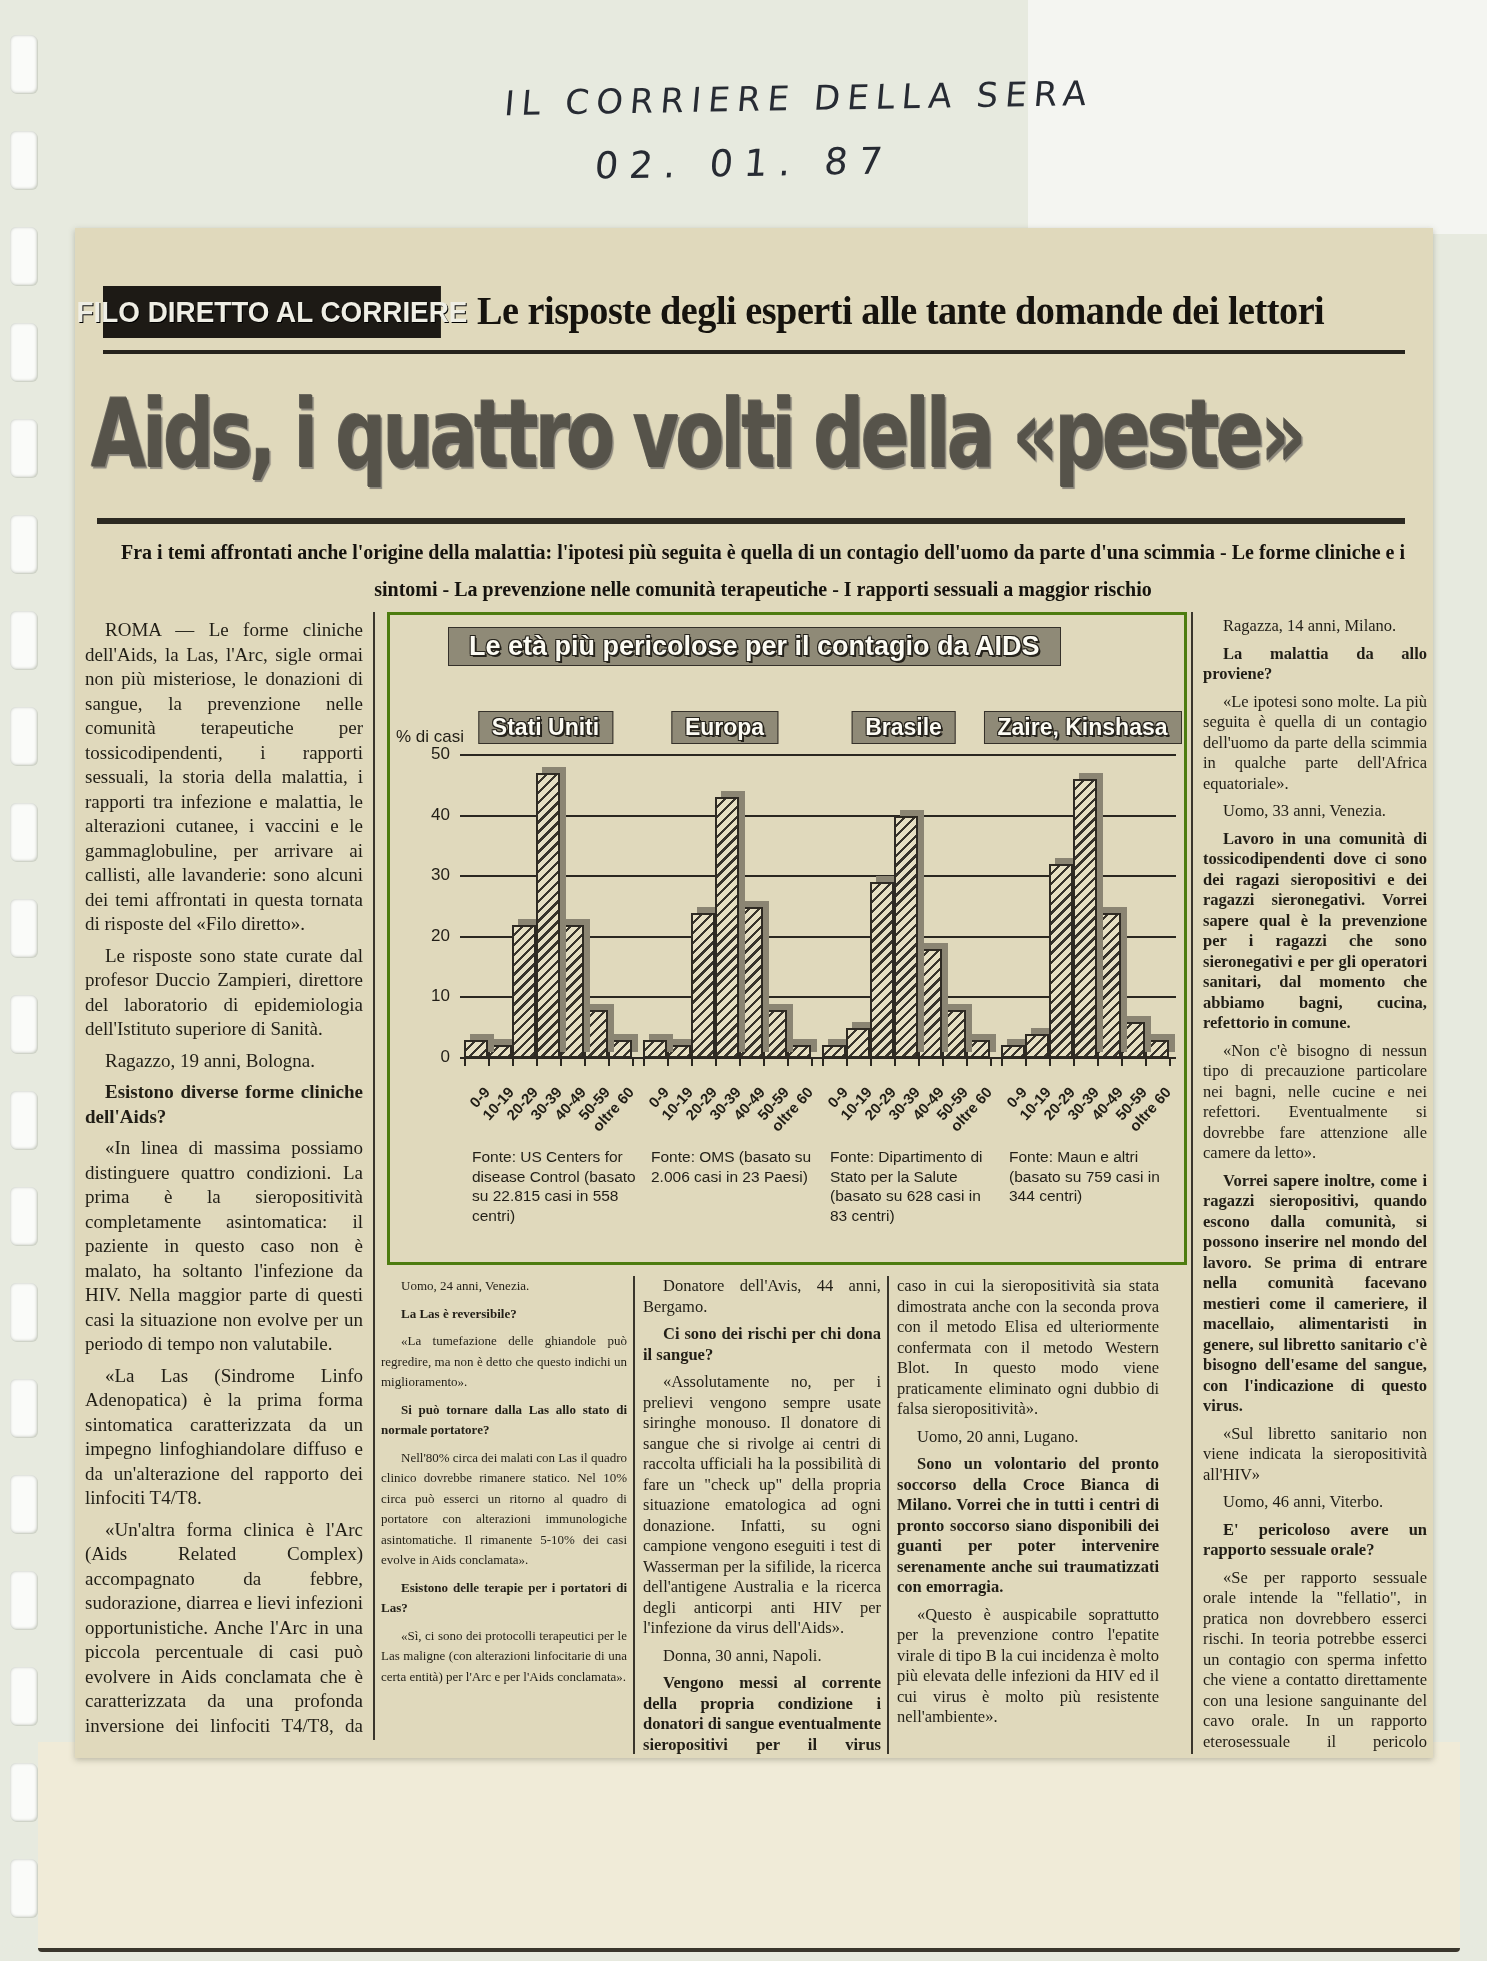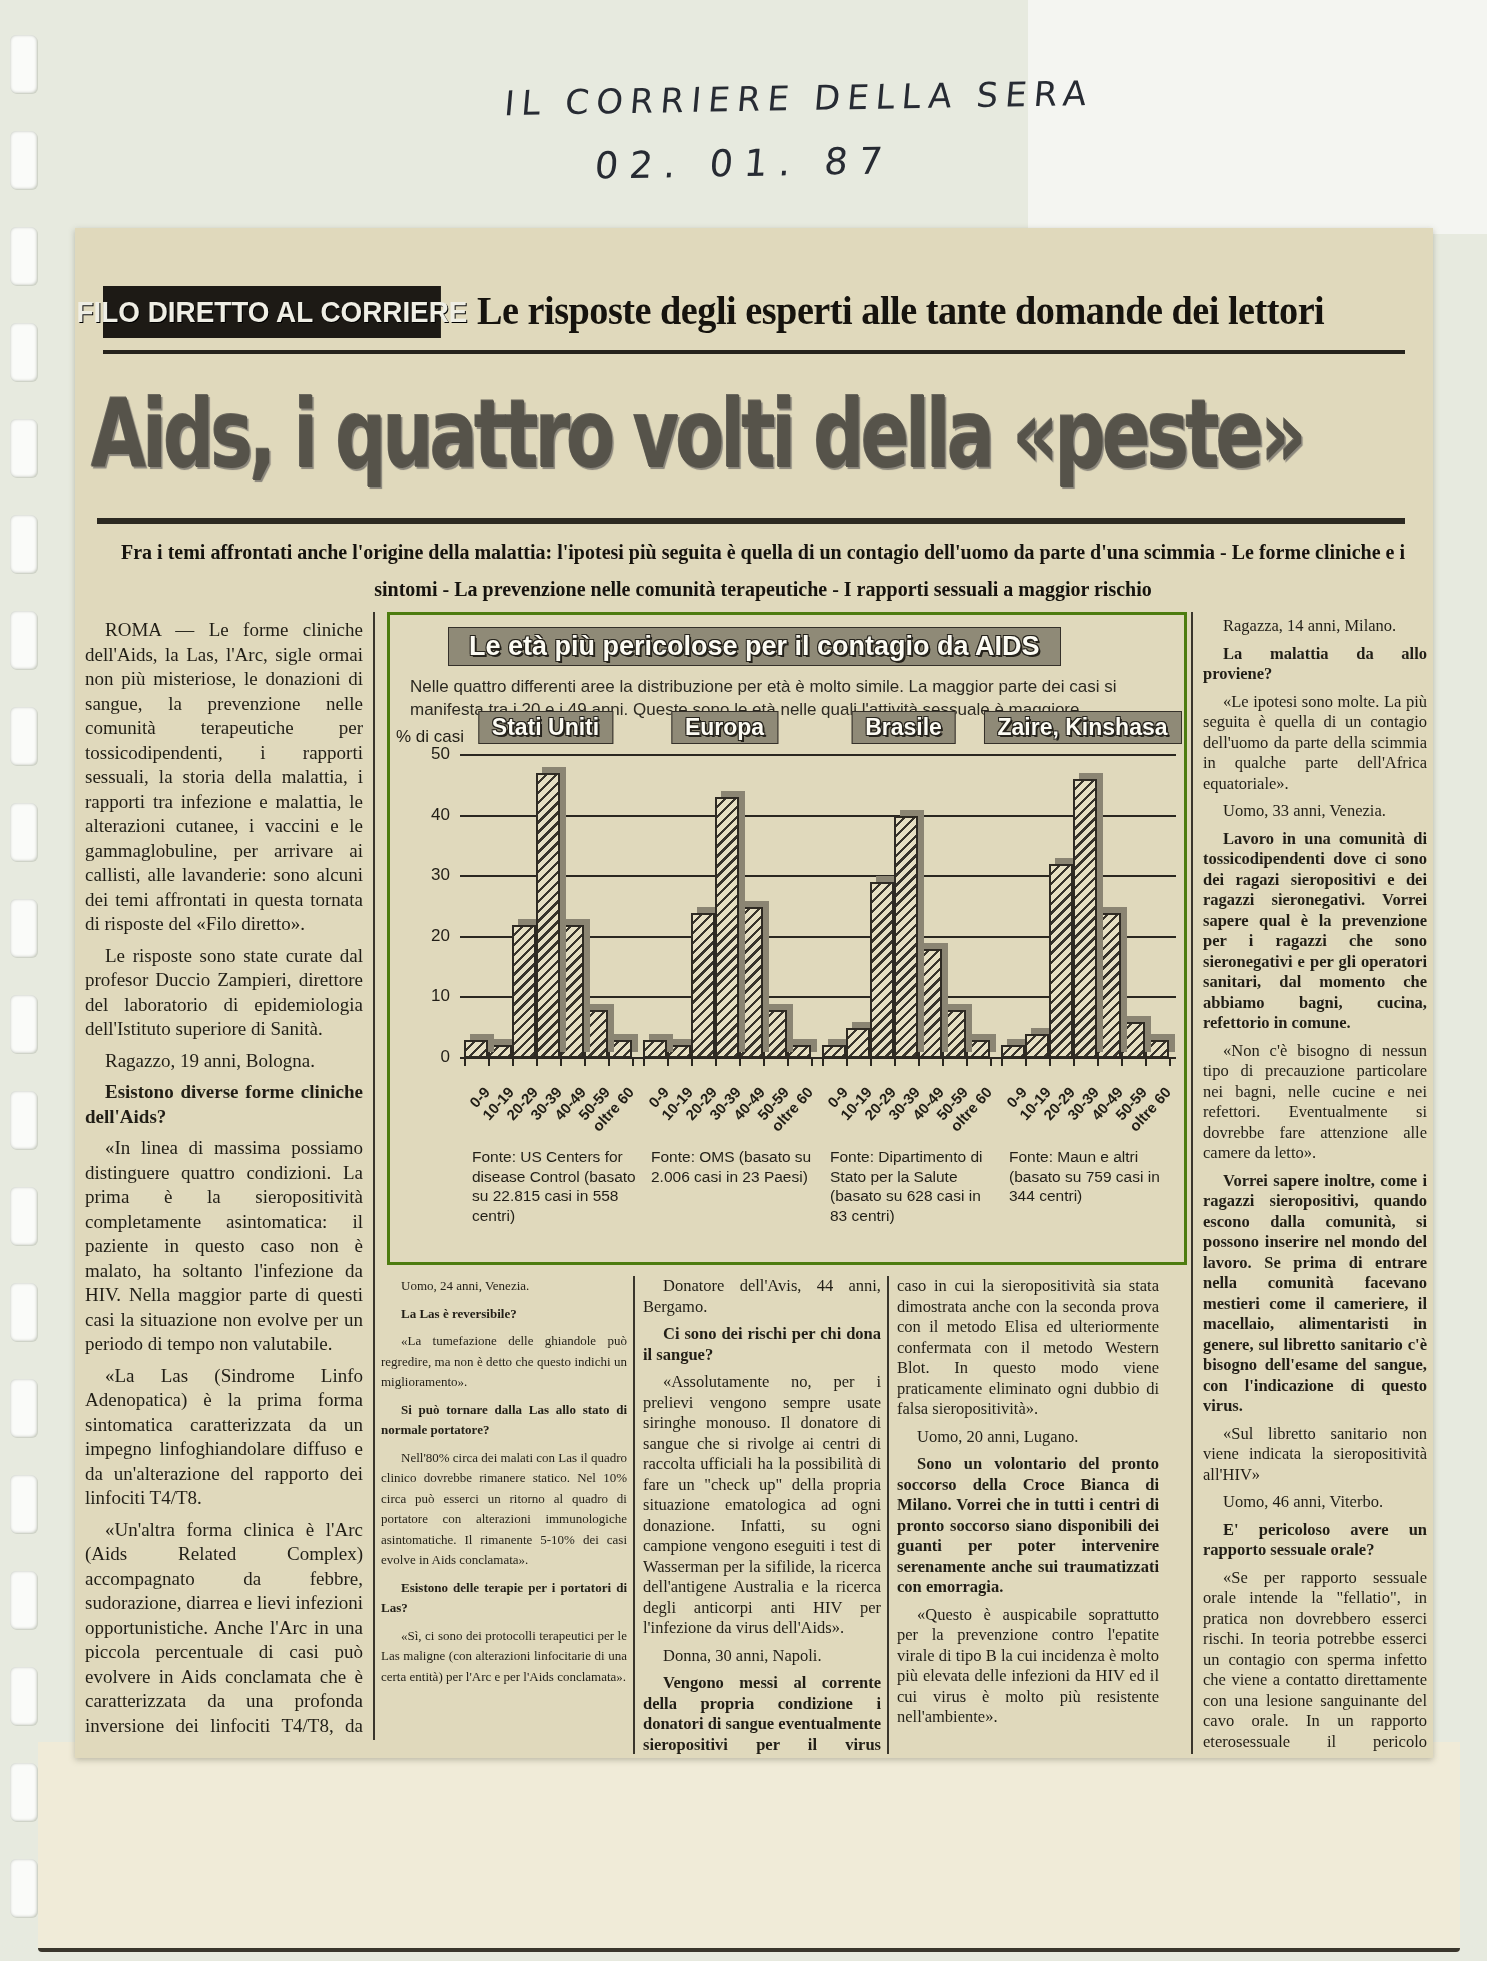--- a/index.html
+++ b/index.html
@@ -125,21 +125,20 @@
       <p class="p">«Non c'è bisogno di nessun tipo di precauzione particolare nei bagni, nelle cucine e nei refettori. Eventualmente si dovrebbe fare attenzione alle camere da letto».</p>
       <p class="q">Vorrei sapere inoltre, come i ragazzi sieropositivi, quando escono dalla comunità, si possono inserire nel mondo del lavoro. Se prima di entrare nella comunità facevano mestieri come il cameriere, il macellaio, alimentaristi in genere, sul libretto sanitario c'è bisogno dell'esame del sangue, con l'indicazione di questo virus.</p>
       <p class="p">«Sul libretto sanitario non viene indicata la sieropositività all'HIV»</p>
       <p class="s">Uomo, 46 anni, Viterbo.</p>
       <p class="q">E' pericoloso avere un rapporto sessuale orale?</p>
       <p class="p">«Se per rapporto sessuale orale intende la "fellatio", in pratica non dovrebbero esserci rischi. In teoria potrebbe esserci un contagio con sperma infetto che viene a contatto direttamente con una lesione sanguinante del cavo orale. In un rapporto eterosessuale il pericolo maggiore sarebbe quindi per la donna».</p>
     </div>
 
   <div id="chart-box">
     <div id="chart-title">Le età più pericolose per il contagio da AIDS</div>
-    <div id="chart-intro">Nelle quattro differenti aree la distribuzione per età è molto simile. La maggior parte dei casi si manifesta tra i 20 e i 49 anni. Queste sono le età nelle quali l'attività sessuale è maggiore.</div>
     <div id="chart-ylabel">% di casi</div>
     <div id="plot">
         <div class="gridline" style="top: -1px;"></div>
         <div class="ytick" style="top: -11px;">50</div>
         <div class="gridline" style="top: 59.6px;"></div>
         <div class="ytick" style="top: 49.6px;">40</div>
         <div class="gridline" style="top: 120.2px;"></div>
         <div class="ytick" style="top: 110.2px;">30</div>
         <div class="gridline" style="top: 180.8px;"></div>
         <div class="ytick" style="top: 170.8px;">20</div>

